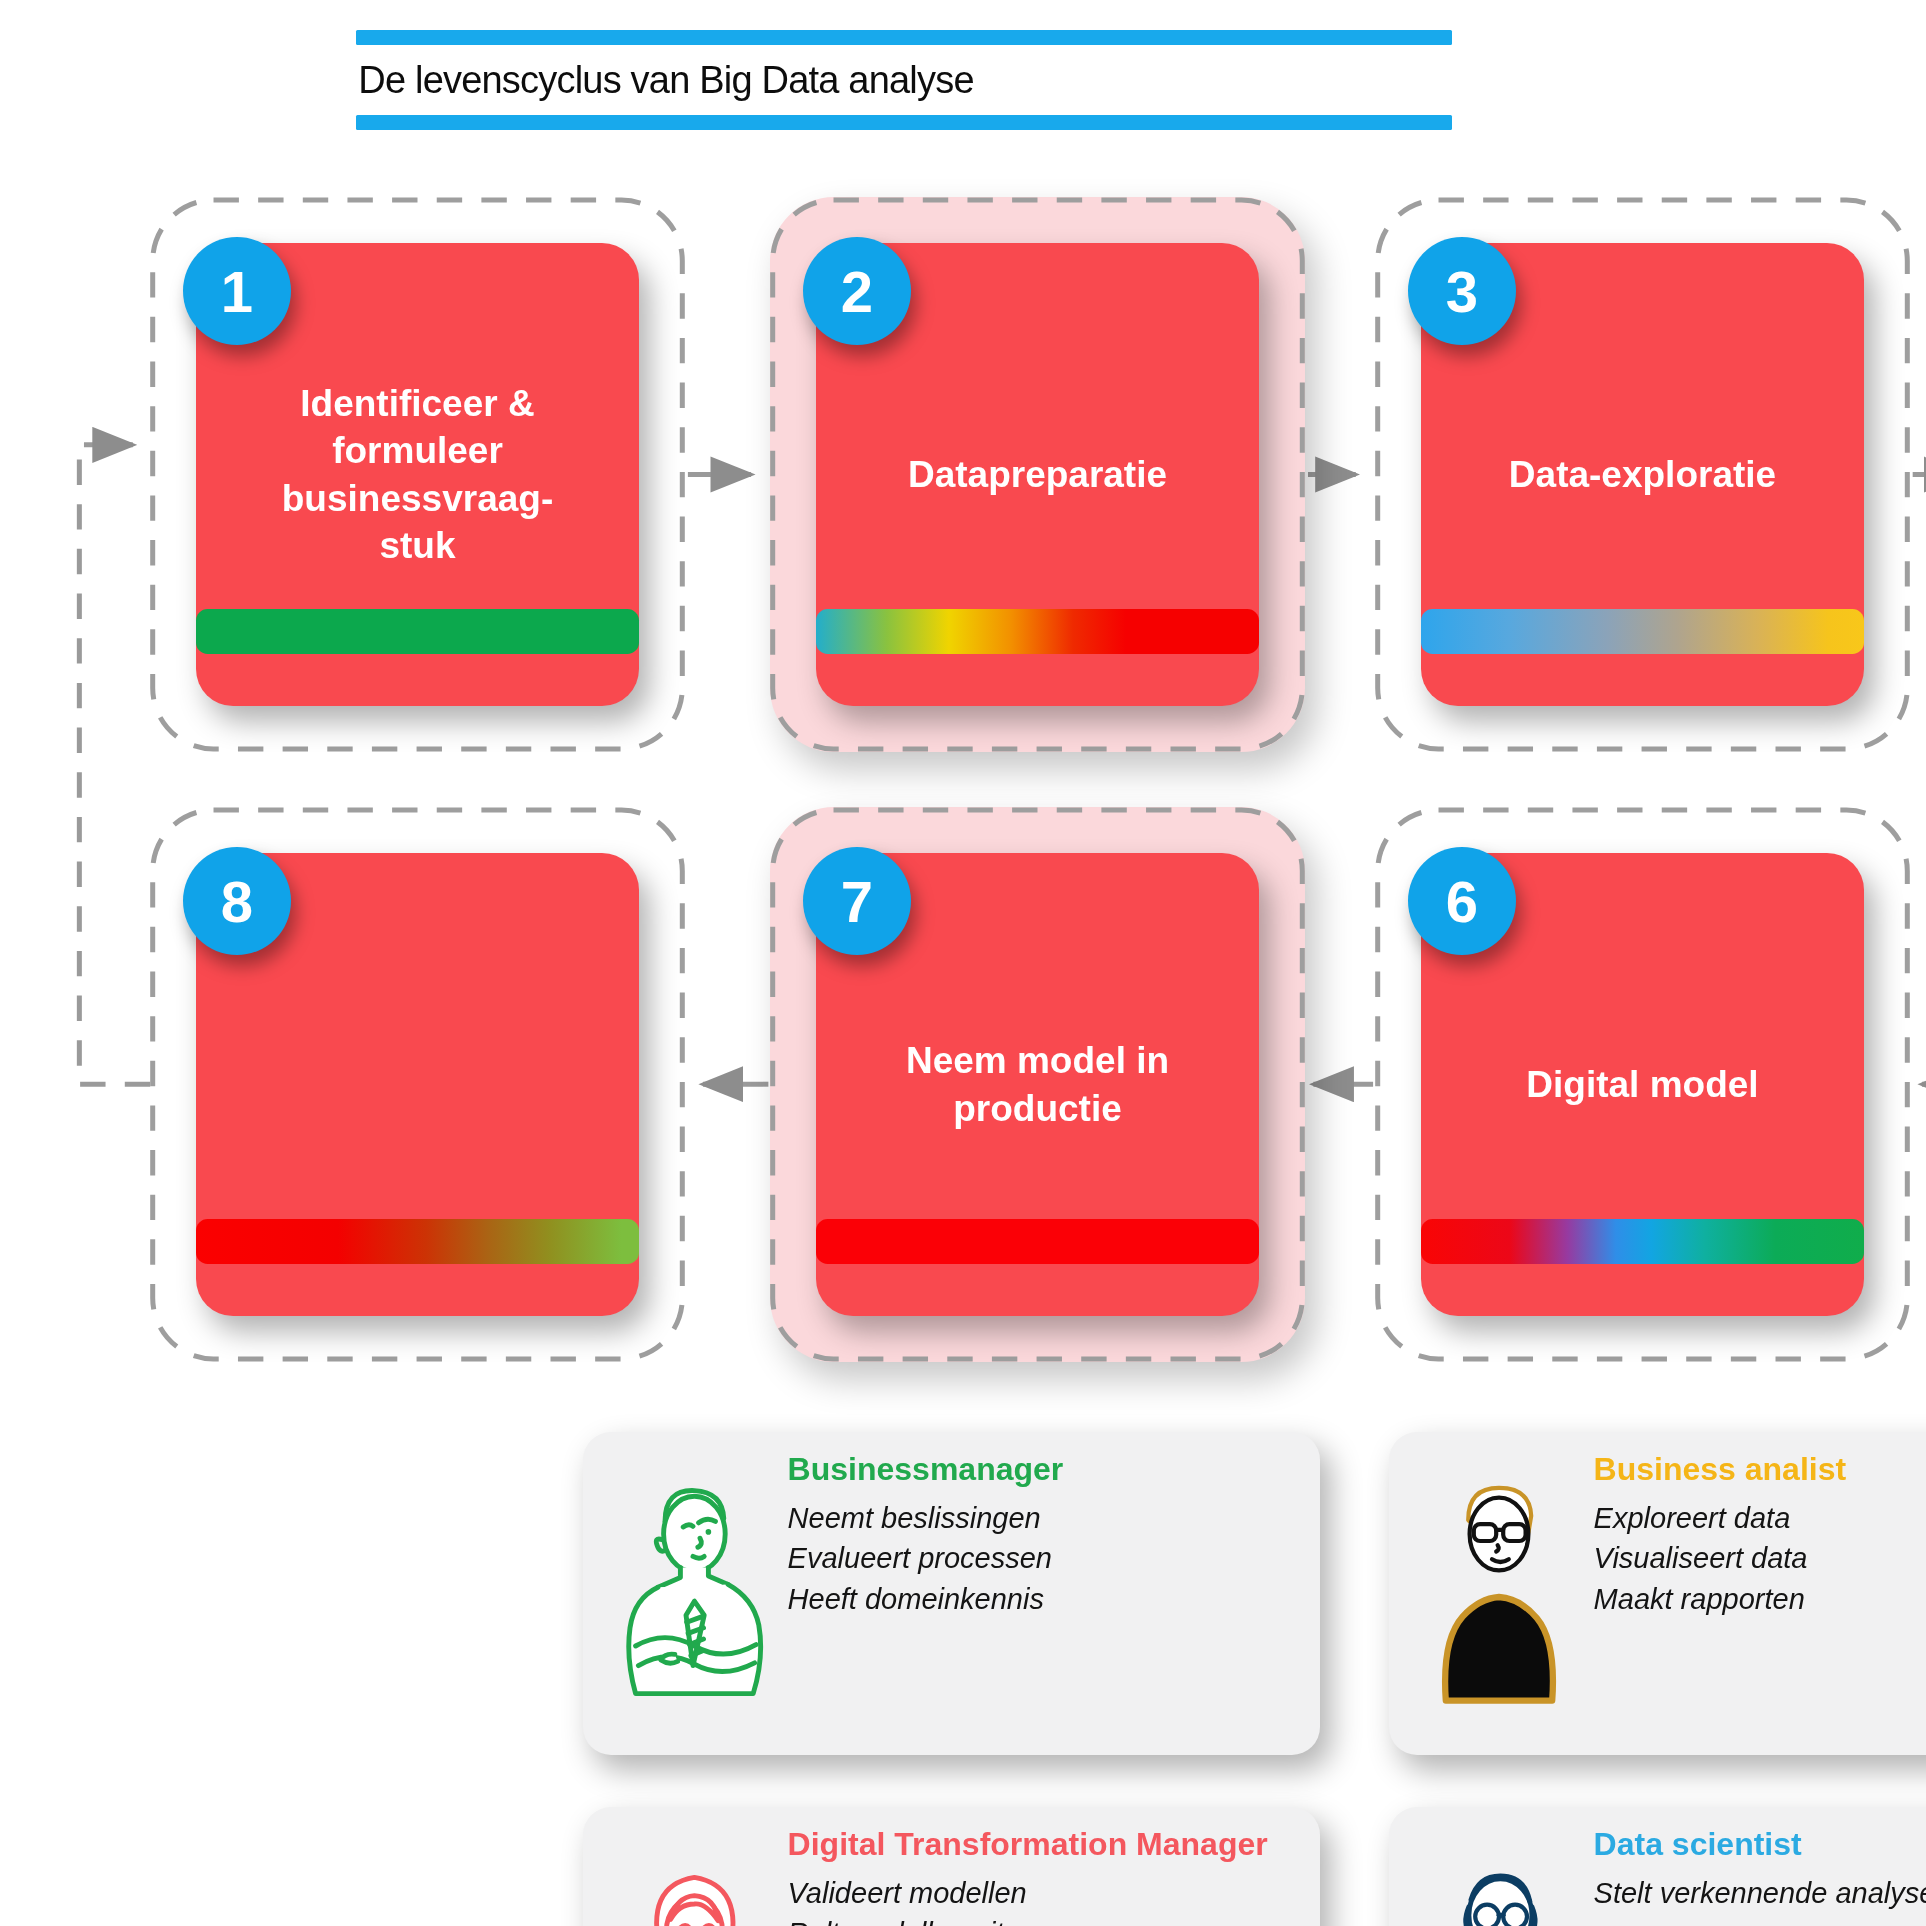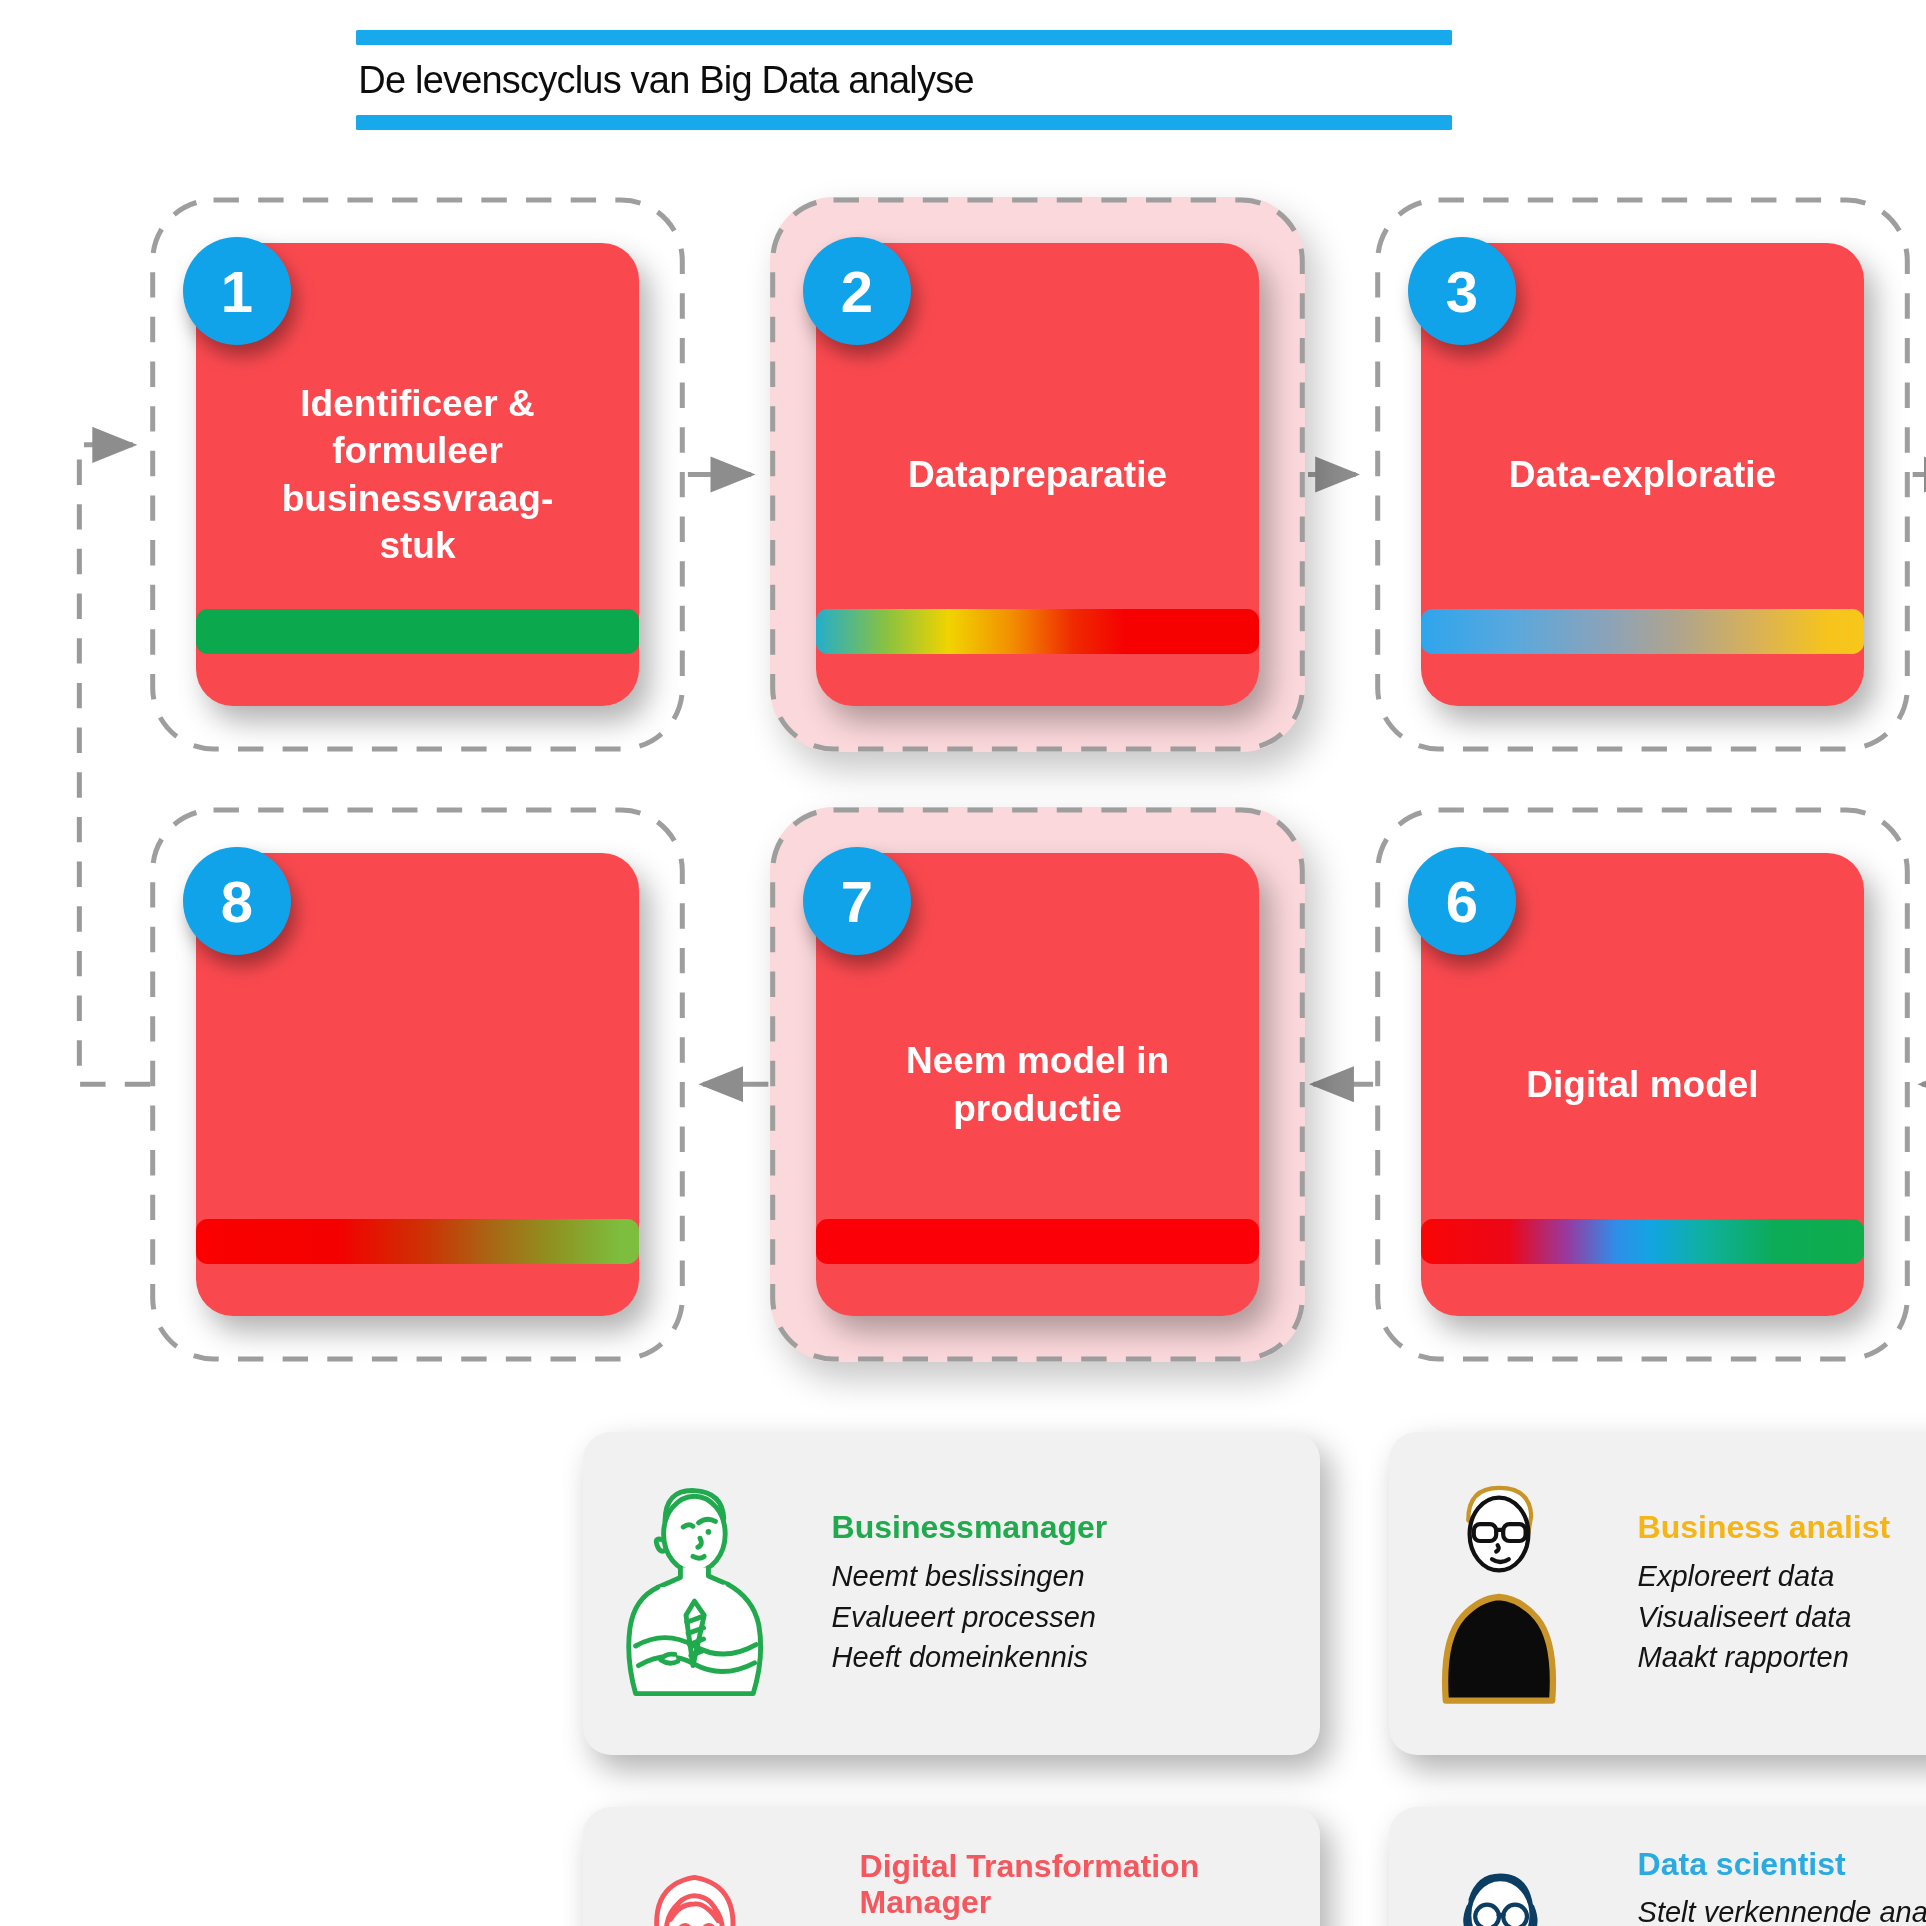--- a/index.html
+++ b/index.html
@@ -46,22 +46,22 @@
     border-radius:50%;color:#ffffff;font-size:58px;font-weight:700;
     display:flex;align-items:center;justify-content:center;
     box-shadow:5.4px 11.6px 18.5px rgba(0,0,0,.35);
   }
   
   .connectors{position:absolute;left:0;top:0;width:2688px;height:2148px;}
   
   .card{
     position:absolute;background:#F1F1F2;border-radius:28px;
     box-shadow:10.8px 14.6px 31px rgba(0,0,0,.30);
-    display:flex;align-items:center;
-    padding:19px 27px;box-sizing:border-box;gap:44px;
+    display:flex;
+    padding:19px 27px;box-sizing:border-box;
   }
   .r1{left:583px;top:1432px;width:737px;height:323px;}
   .r2{left:1389px;top:1432px;width:651px;height:323px;}
   .r3{left:583px;top:1807px;width:737px;height:327px;}
   .r4{left:1389px;top:1807px;width:651px;height:327px;}
   .avatar{flex:0 0 166px;width:166px;height:100%;
           display:flex;align-items:center;justify-content:center;}
   .rtext{flex:1;min-width:0;padding-left:11.6px;}
   .rtitle{font-size:32px;font-weight:700;line-height:1.15;margin-bottom:10px;}
   .rbody{font-size:29px;line-height:1.40;color:#141414;white-space:pre-line;font-style:italic;}
@@ -229,21 +229,21 @@
         <ellipse cx="114" cy="136" rx="11" ry="6" fill="#F4575E" stroke="none"></ellipse>
         <circle cx="71" cy="134" r="4" fill="#F4575E" stroke="none"></circle>
         <path d="M98 166 q8 10 16 10 q10 0 18 -10"></path>
         <path d="M48 318 Q42 242 62 208 Q84 178 112 176 Q142 178 164 210 Q182 244 178 318 Z" fill="#ffffff"></path>
         <path d="M96 178 Q88 196 92 318 M130 178 Q138 196 134 318"></path>
         <circle cx="112" cy="236" r="5" fill="#F4575E" stroke="none"></circle>
         <circle cx="112" cy="272" r="5" fill="#F4575E" stroke="none"></circle>
       </svg>
     </div>
     <div class="rtext">
-      <div class="rtitle" style="color: rgb(244, 87, 94); margin-left: 28px;">Digital Transformation Manager</div>
+      <div class="rtitle" style="color: rgb(244, 87, 94);">Digital Transformation Manager</div>
       <div class="rbody">Valideert modellen
 Rolt modellen uit
 Monitort modellen
 Doet datapreparatie</div>
     </div>
   </div>
 
   <div class="card r4">
     <div class="avatar">
       <svg viewBox="0 0 220 330" width="154" height="235" fill="none" stroke="#0C3D63" stroke-width="7" stroke-linecap="round" stroke-linejoin="round">

